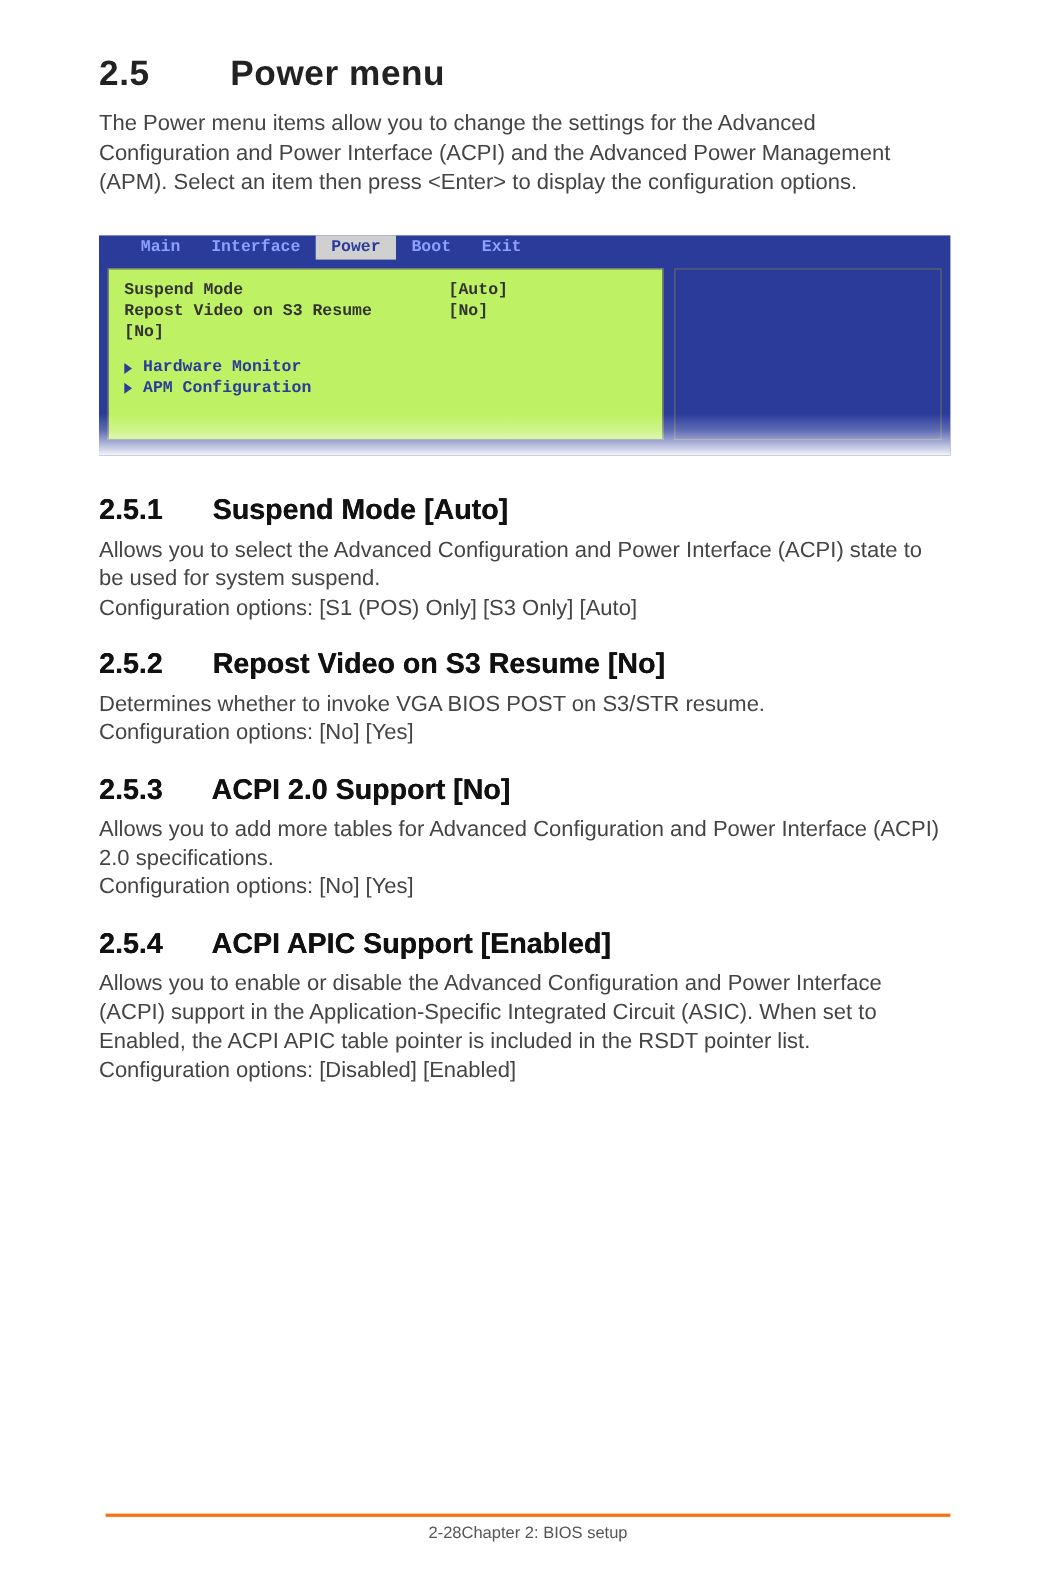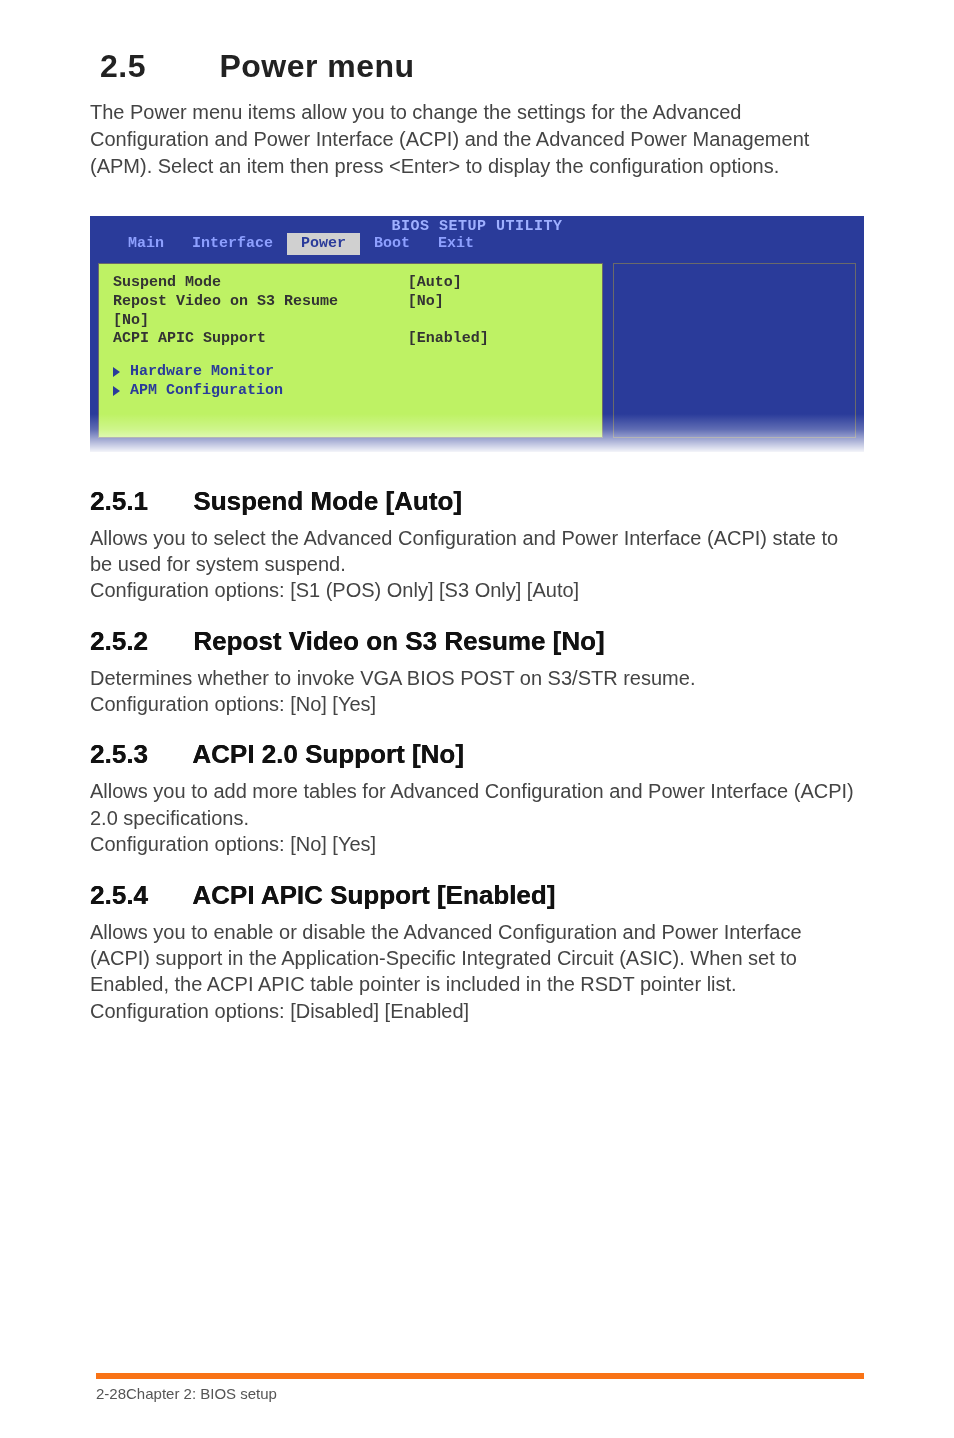--- a/index.html
+++ b/index.html
@@ -10,21 +10,20 @@
     padding: 48px 90px 30px 90px;
     position: relative;
     background: #fff;
   }
   .h1 {
     font-size: 32px;
     font-weight: 700;
     color: #222;
     margin-bottom: 14px;
     letter-spacing: 0.5px;
-    margin-left: 10px;
   }
   .h1 .num { display: inline-block; width: 110px; }
   .intro {
     font-size: 20px;
     line-height: 1.35;
     color: #444;
     margin-bottom: 36px;
   }
 
   
@@ -133,65 +132,60 @@
     line-height: 1.32;
     color: #444;
     margin-bottom: 22px;
   }
 
   .footer {
     position: absolute;
     left: 96px;
     right: 90px;
     bottom: 36px;
-    border-top: 6px solid #f97316;
+    border-top: 3px solid #f97316;
     padding-top: 6px;
     display: flex;
-    justify-content: flex-start;
+    justify-content: center;
     font-size: 15px;
     color: #555;
   }
 </style>
 </head>
 <body>
 
 <h1 class="h1">
   <span class="num">2.5</span>
   <span>Power menu</span>
 </h1>
 
 <p class="intro">The Power menu items allow you to change the settings for the Advanced Configuration and Power Interface (ACPI) and the Advanced Power Management (APM). Select an item then press &lt;Enter&gt; to display the configuration options.</p>
 
 <div class="bios-wrap">
   <div class="bios">
-    <div class="bios-title">BIOS SETUP UTILITY</div>
     <div class="bios-tabs">
       <span class="tab">Main</span>
       <span class="tab">Interface</span>
       <span class="tab sel">Power</span>
       <span class="tab">Boot</span>
       <span class="tab">Exit</span>
     </div>
     <div class="bios-body">
       <div class="bios-left">
         <div class="row">
           <span class="label">Suspend Mode</span>
           <span class="val">[Auto]</span>
         </div>
         <div class="row">
           <span class="label">Repost Video on S3 Resume</span>
           <span class="val">[No]</span>
         </div>
         <div class="row">
           <span class="val">[No]</span>
         </div>
-        <div class="row">
-          <span class="label">ACPI APIC Support</span>
-          <span class="val">[Enabled]</span>
-        </div>
         <div class="submenu">
           <div class="sub-row">
             <span class="arrow"></span>
             <span>Hardware Monitor</span>
           </div>
           <div class="sub-row">
             <span class="arrow"></span>
             <span>APM Configuration</span>
           </div>
         </div>

